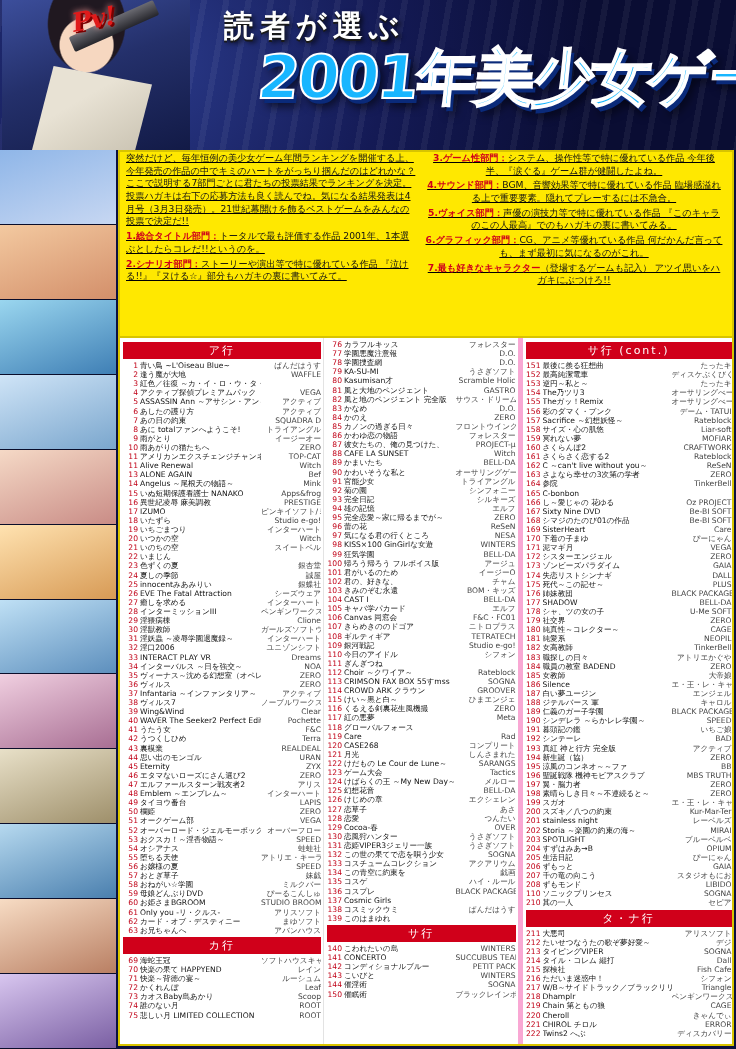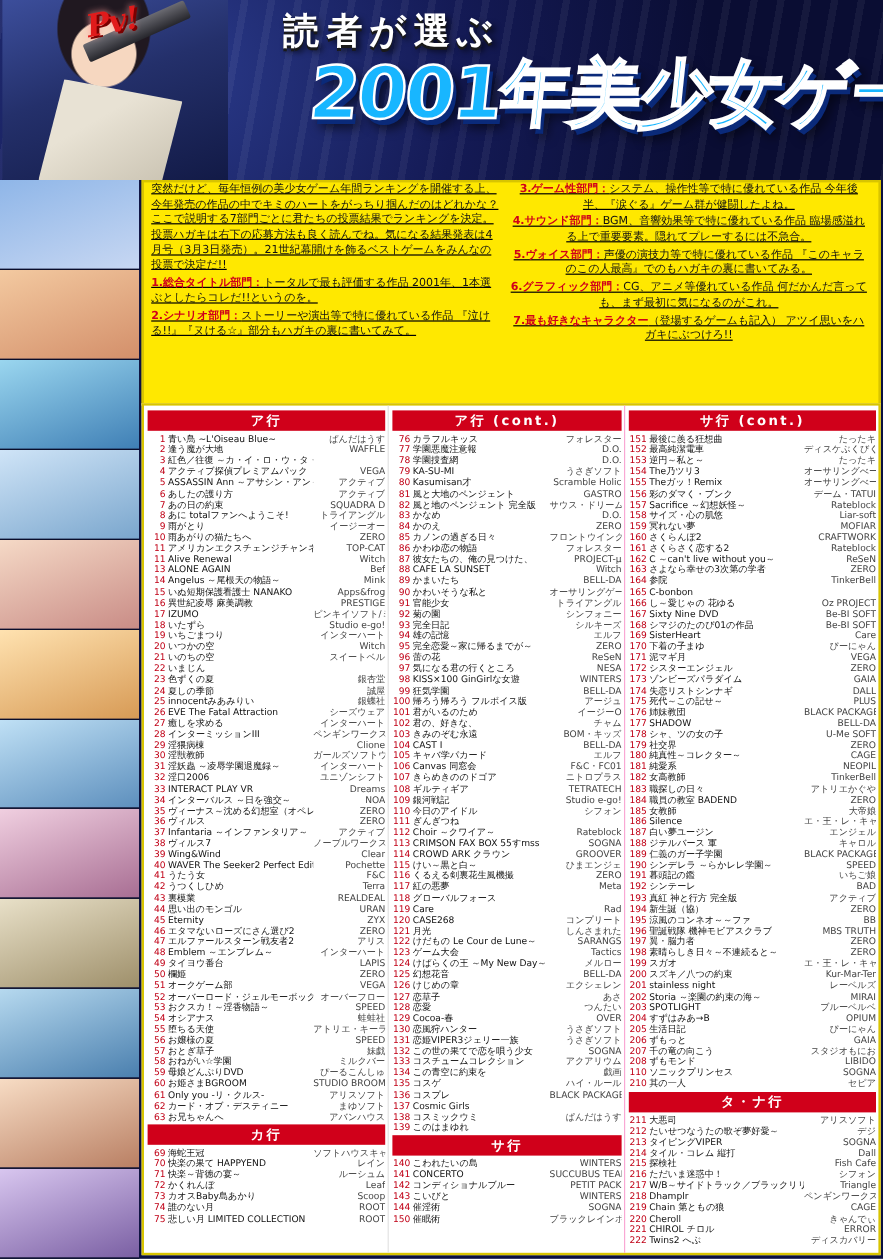--- a/index.html
+++ b/index.html
@@ -44,21 +44,21 @@
     transform:rotate(-24deg);border-radius:2px;
   }
   .pv{
     position:absolute;left:72px;top:4px;
     font-family:"DejaVu Serif","Liberation Serif",serif;
     font-style:italic;font-weight:bold;font-size:26px;color:#e01b1b;
     text-shadow:2px 2px 0 #7a0000, 0 0 6px #ff9c9c;
     transform:rotate(-11deg);letter-spacing:-1px;
   }
   .ban-title1{
-    position:absolute;left:236px;top:6px;
+    position:absolute;left:224px;top:6px;
     font-size:30px;font-weight:bold;color:#ffffff;
     letter-spacing:6px;
     text-shadow:0 2px 0 #1a1a1a, 3px 3px 5px rgba(0,0,0,.8);
   }
   .ban-title2{
     position:absolute;left:258px;top:38px;
     font-size:60px;font-weight:bold;
     color:#18b6ff;
     letter-spacing:-2px;
     -webkit-text-stroke:2px #ffffff;
@@ -93,24 +93,24 @@
 
   
   .listarea{
     position:absolute;left:118px;top:336px;width:612px;height:706px;
     background:#ffffff;border:2px solid #d8c400;
     display:flex;
   }
   .lcol{position:relative;padding:2px 2px 0 3px;}
   .lcol.c1{width:198px;}
   .lcol.c2{width:200px;border-left:1px solid #e3e3e3;}
-  .lcol.c3{width:206px;border-left:1px solid #f9a8d4;}
+  .lcol.c3{width:206px;border-left:5px solid #f9a8d4;}
 
   .sechead{
-    background:#d0001a;color:#fff;font-weight:bold;font-size:11px;
+    background:#d0001a;color:#fff;font-weight:normal;font-size:11px;
     text-align:center;padding:1px 0;margin:2px 0 2px 0;letter-spacing:2px;
   }
   .row{display:flex;font-size:7.6px;line-height:1.2;color:#111;white-space:nowrap;}
   .num{width:15px;text-align:right;color:#c00016;flex:none;padding-right:2px;}
   .ttl{flex:1;overflow:hidden;text-overflow:clip;}
   .maker{width:60px;text-align:right;color:#444;flex:none;overflow:hidden;}
 </style>
 </head>
 <body>
 
@@ -548,21 +548,20 @@
           </div>
           <div class="row">
             <span class="num">75</span>
             <span class="ttl">悲しい月 LIMITED COLLECTION</span>
             <span class="maker">ROOT</span>
           </div>
         </div>
     </div>
     <div class="lcol c2">
       <div id="c2body">
-          <div class="sechead">ア行 (cont.)</div>
           <div class="row">
             <span class="num">76</span>
             <span class="ttl">カラフルキッス</span>
             <span class="maker">フォレスター</span>
           </div>
           <div class="row">
             <span class="num">77</span>
             <span class="ttl">学園悪魔注意報</span>
             <span class="maker">D.O.</span>
           </div>

